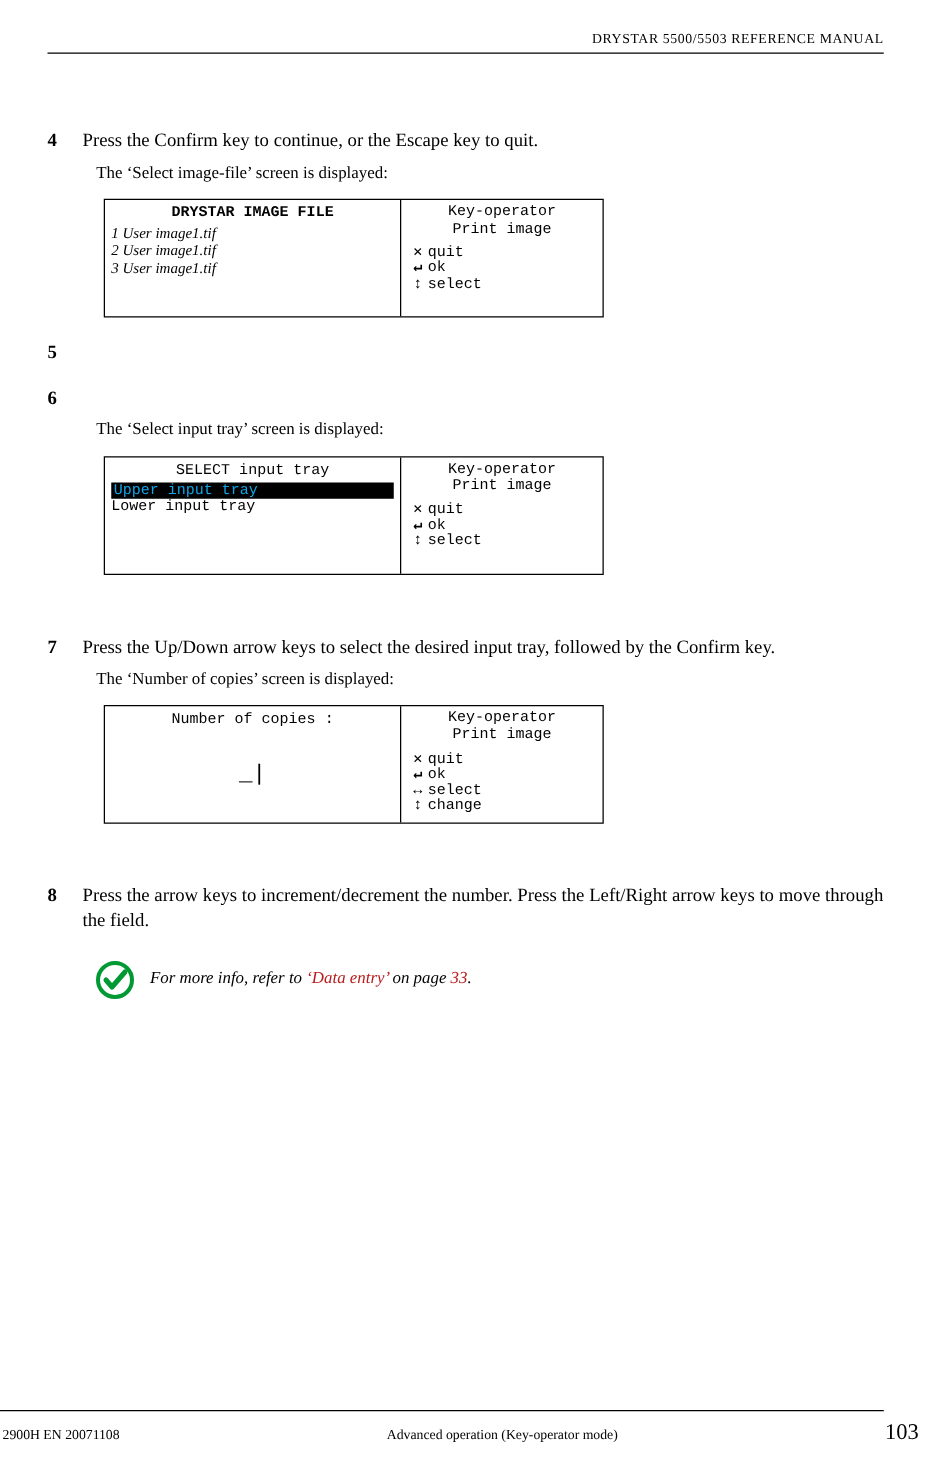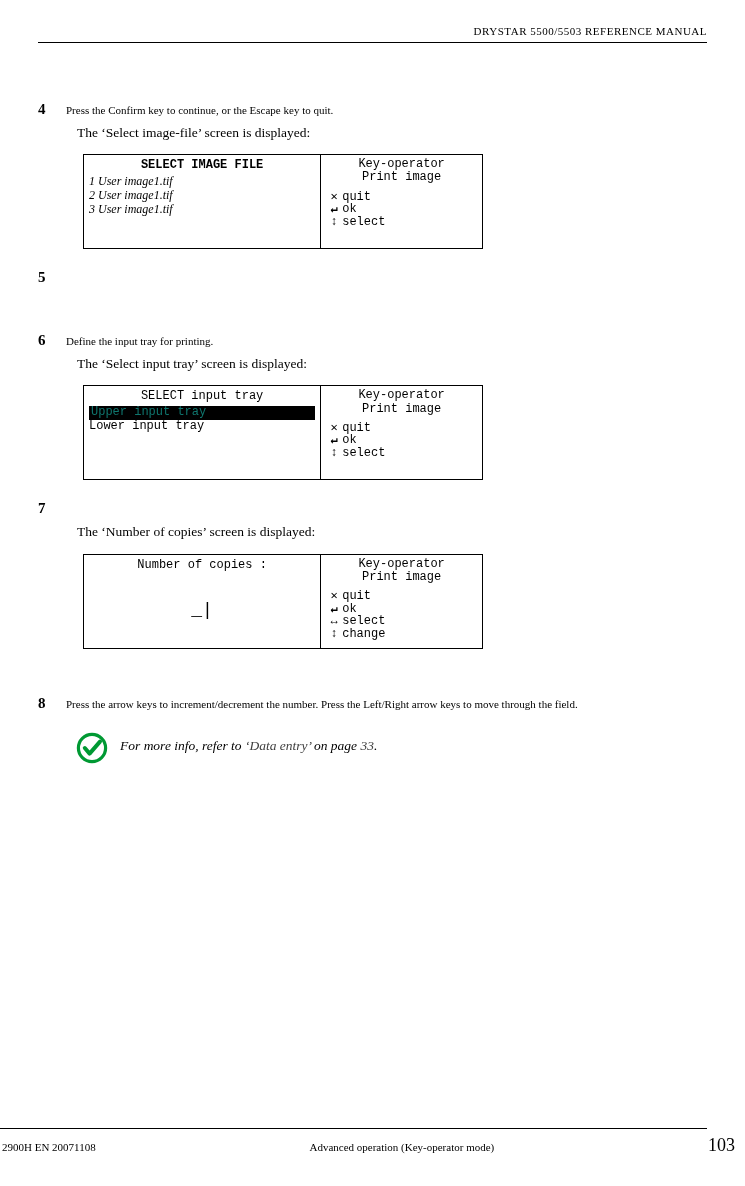--- a/index.html
+++ b/index.html
@@ -39,21 +39,21 @@
       display: flex;
       align-items: baseline;
     }
     .step-num {
       font-weight: bold;
       font-size: 15px;
       width: 28px;
       flex-shrink: 0;
     }
     .step-text {
-      font-size: 11px;
+      font-size: 15px;
       line-height: 1.35;
       margin-top: 28px;
     }
     .sub-text {
       font-size: 13.5px;
       margin-left: 39px;
       margin-top: 6px;
       line-height: 1.35;
     }
     .screen-panel {
@@ -96,21 +96,21 @@
       margin-bottom: 6px;
     }
     .screen-items {
       line-height: 1.15;
       font-family: Georgia, serif;
       font-size: 12px;
       font-style: italic;
     }
     .screen-item-inverted {
       background: #000;
-      color: #0f766e;
+      color: #0ea5e9;
       padding: 0 2px;
       display: inline-block;
       width: 100%;
     }
     .screen-item-mono {
       font-family: 'Courier New', monospace;
       font-size: 12px;
       line-height: 1.1;
     }
     .screen-actions {
@@ -145,21 +145,21 @@
       width: 32px;
       height: 32px;
       flex-shrink: 0;
     }
     .note-text {
       font-style: italic;
       font-size: 13.5px;
       padding-top: 6px;
     }
     .link-text {
-      color: #404040;
+      color: #b91c1c;
       font-style: italic;
     }
     .footer {
       position: absolute;
       bottom: 30px;
       left: 0;
       right: 0;
     }
     .footer-rule {
       border-top: 1px solid #000;
@@ -193,21 +193,21 @@
 
   <div class="step">
     <div class="step-row">
       <div class="step-num">4</div>
       <div class="step-text">Press the Confirm key to continue, or the Escape key to quit.</div>
     </div>
     <div class="sub-text">The ‘Select image-file’ screen is displayed:</div>
 
     <div class="screen-panel">
       <div class="screen-left">
-        <div class="screen-title">SELECT IMAGE FILE</div>
+        <div class="screen-title">DRYSTAR IMAGE FILE</div>
         <div class="screen-items">
           <div>1 User image1.tif</div>
           <div>2 User image1.tif</div>
           <div>3 User image1.tif</div>
         </div>
       </div>
       <div class="screen-right">
         <div class="screen-right-title">
           <div>Key-operator</div>
           <div>Print image</div>
@@ -232,21 +232,20 @@
 
   <div class="step">
     <div class="step-row">
       <div class="step-num">5</div>
     </div>
   </div>
 
   <div class="step">
     <div class="step-row">
       <div class="step-num">6</div>
-      <div class="step-text">Define the input tray for printing.</div>
     </div>
     <div class="sub-text">The ‘Select input tray’ screen is displayed:</div>
 
     <div class="screen-panel">
       <div class="screen-left">
         <div class="screen-title-norm">SELECT input tray</div>
         <div class="screen-item-mono">
           <div class="screen-item-inverted">Upper input tray</div>
           <div>Lower input tray</div>
         </div>
@@ -270,20 +269,21 @@
               <span>select</span>
             </div>
         </div>
       </div>
     </div>
   </div>
 
   <div class="step">
     <div class="step-row">
       <div class="step-num">7</div>
+      <div class="step-text">Press the Up/Down arrow keys to select the desired input tray, followed by the Confirm key.</div>
     </div>
     <div class="sub-text">The ‘Number of copies’ screen is displayed:</div>
 
     <div class="screen-panel">
       <div class="screen-left">
         <div class="screen-title-norm">Number of copies :</div>
         <div class="cursor-box">_|</div>
       </div>
       <div class="screen-right">
         <div class="screen-right-title">

